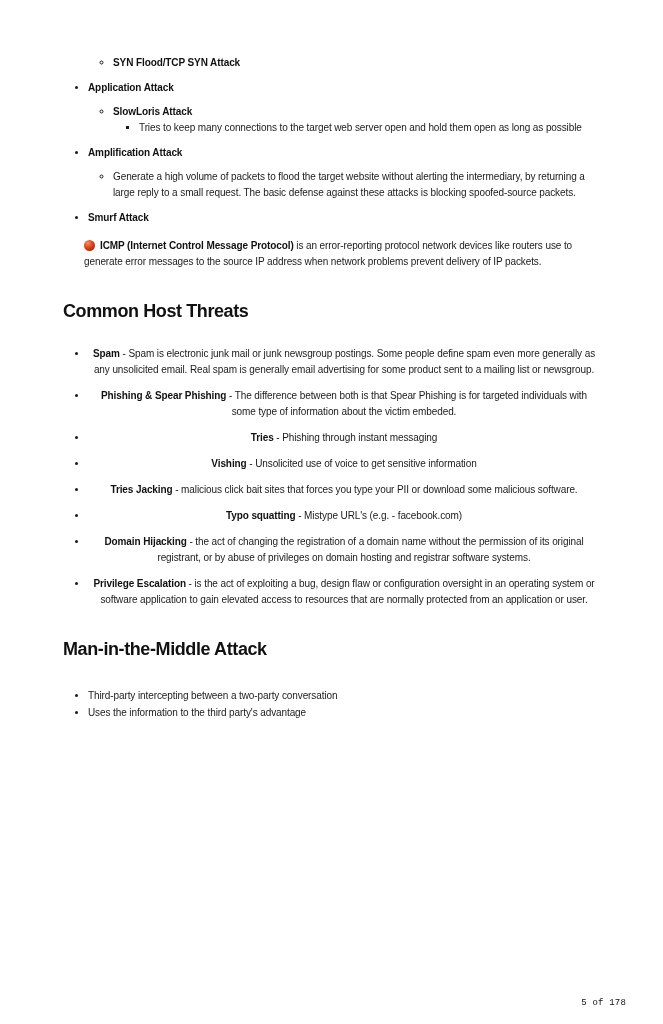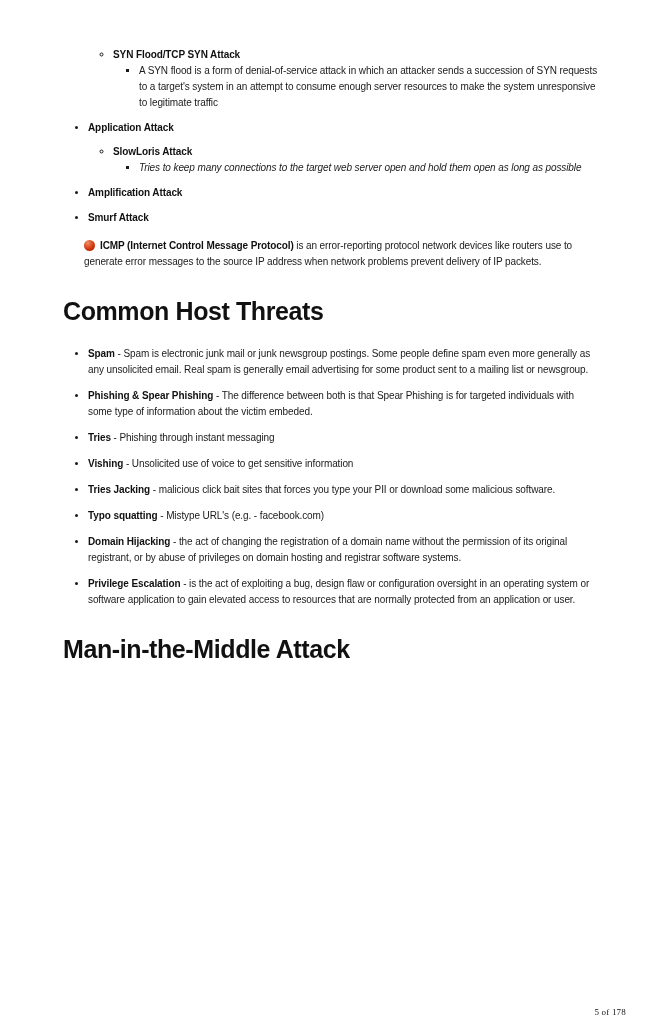--- a/index.html
+++ b/index.html
@@ -22,88 +22,88 @@
     line-height: 16px;
     letter-spacing: -0.1px;
   }
   ul { margin: 0; }
   .l1 { list-style: disc;   padding-left: 25px; }
   .l2 { list-style: circle; padding-left: 25px; }
   .l3 { list-style: square; padding-left: 26px; }
   .l1 > li { margin-bottom: 9px; }
   .l1 > li.phantom { list-style: none; margin-top: 0; }
   .l2 > li { margin-top: 8px; }
-  .l2.flush > li { margin-top: 8px; }
+  .l2.flush > li { margin-top: 16px; }
   .l3 > li { margin-top: 0; }
   .bold-term { font-weight: bold; color: #111; }
-  .italic { font-style: italic; }
+  .italic { }
   .icmp-note {
     margin: 12px 0 0 21px;
     width: 516px;
   }
   .red-ball {
     display: inline-block;
     width: 11px;
     height: 11px;
     border-radius: 50%;
     background: radial-gradient(circle at 35% 28%, #f0926f 0%, #e25a31 30%, #c92f06 65%, #9c2100 100%);
     margin-right: 5px;
     vertical-align: -2px;
   }
   h1 {
-    font-size: 25px;
+    font-size: 18px;
     font-weight: bold;
     letter-spacing: -0.4px;
     color: #111;
     margin: 26px 0 0 0;
     line-height: 30px;
   }
   .host-list { margin-top: 20px; }
-  .host-list > li { margin-top: 5px; margin-bottom: 10px; }
+  .host-list > li { margin-top: 5px; margin-bottom: 10px; text-align: center; }
   .mitm-list { margin-top: 24px; }
   .mitm-list > li { margin-top: 0; margin-bottom: 0; line-height: 16.5px; }
   .page-footer {
     position: absolute;
     right: 37px;
-    bottom: 7px;
-    font-family: Liberation Serif, serif;
+    bottom: 16px;
+    font-family: Liberation Mono, monospace;
     font-size: 9px;
     color: #111;
     letter-spacing: 0.2px;
   }
 </style>
 </head>
 <body>
 
 <div class="content">
 
   <ul class="l1">
     <li class="phantom">
       <ul class="l2 flush">
         <li>
           <span class="bold-term">SYN Flood/TCP SYN Attack</span>
-          <ul class="l3">
-            <li>A SYN flood is a form of denial-of-service attack in which an attacker sends a succession of SYN requests to a target's system in an attempt to consume enough server resources to make the system unresponsive to legitimate traffic</li>
-          </ul>
         </li>
       </ul>
     </li>
     <li>
       <span class="bold-term">Application Attack</span>
       <ul class="l2">
         <li>
           <span class="bold-term">SlowLoris Attack</span>
           <ul class="l3">
             <li class="italic">Tries to keep many connections to the target web server open and hold them open as long as possible</li>
           </ul>
         </li>
       </ul>
     </li>
     <li>
       <span class="bold-term">Amplification Attack</span>
+      <ul class="l2">
+        <li>Generate a high volume of packets to flood the target website without alerting the intermediary, by returning a large reply to a small request. The basic defense against these attacks is blocking spoofed-source packets.</li>
+      </ul>
     </li>
     <li>
       <span class="bold-term">Smurf Attack</span>
     </li>
   </ul>
 
   <p class="icmp-note"><span class="red-ball"></span><span class="bold-term">ICMP (Internet Control Message Protocol)</span> <span>is an error-reporting protocol network devices like routers use to generate error messages to the source IP address when network problems prevent delivery of IP packets.</span></p>
 
   <h1>Common Host Threats</h1>
 
@@ -113,16 +113,20 @@
     <li><span class="bold-term">Tries</span><span> - </span><span>Phishing through instant messaging</span></li>
     <li><span class="bold-term">Vishing</span><span> - </span><span>Unsolicited use of voice to get sensitive information</span></li>
     <li><span class="bold-term">Tries Jacking</span><span> - </span><span>malicious click bait sites that forces you type your PII or download some malicious software.</span></li>
     <li><span class="bold-term">Typo squatting</span><span> - </span><span>Mistype URL's (e.g. - facebook.com)</span></li>
     <li><span class="bold-term">Domain Hijacking</span><span> - </span><span>the act of changing the registration of a domain name without the permission of its original registrant, or by abuse of privileges on domain hosting and registrar software systems.</span></li>
     <li><span class="bold-term">Privilege Escalation</span><span> - </span><span>is the act of exploiting a bug, design flaw or configuration oversight in an operating system or software application to gain elevated access to resources that are normally protected from an application or user.</span></li>
   </ul>
 
   <h1>Man-in-the-Middle Attack</h1>
 
+  <ul class="l1 mitm-list">
+    <li>Third-party intercepting between a two-party conversation</li>
+    <li>Uses the information to the third party's advantage</li>
+  </ul>
 
 </div>
 
 <div class="page-footer">5 of 178</div>
 
 </body></html>

